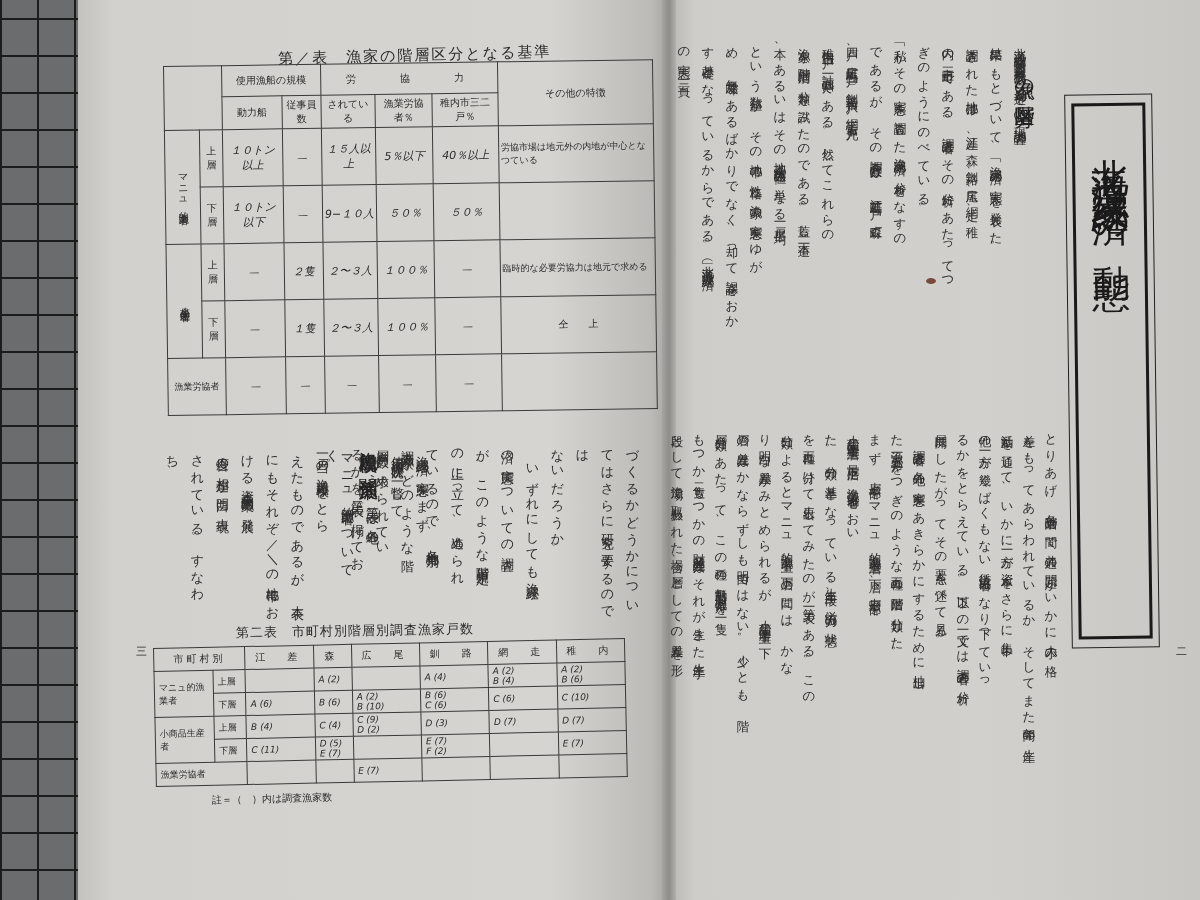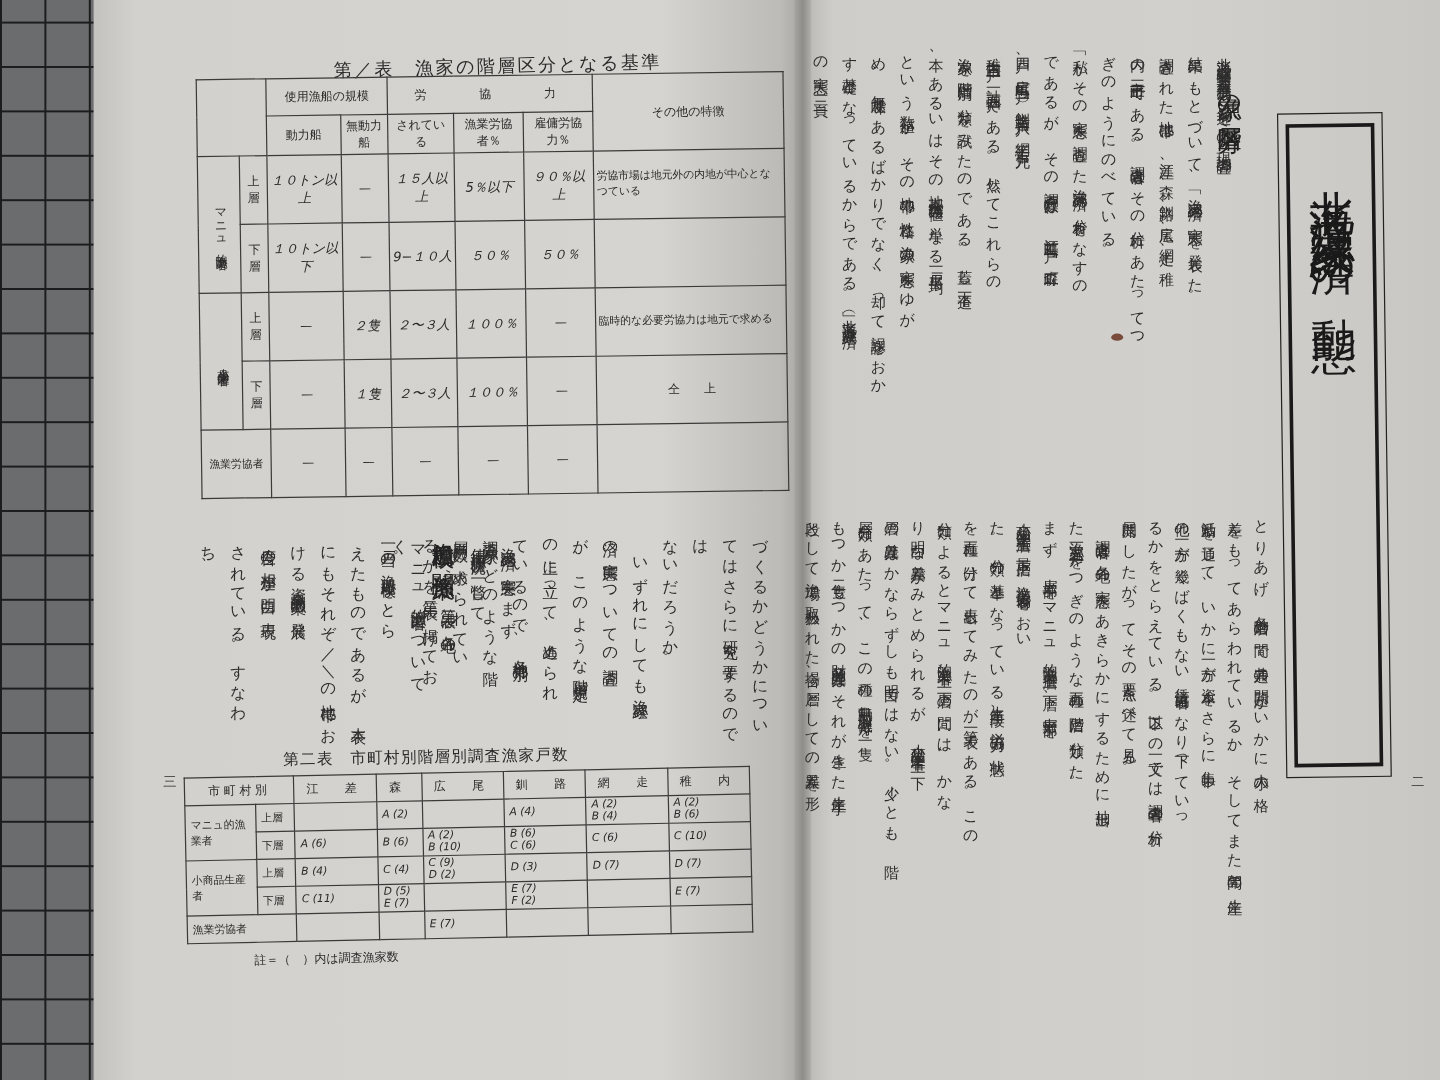--- a/index.html
+++ b/index.html
@@ -57,33 +57,33 @@
 <table class="t1">
   <tbody>
       <tr>
     <td colspan="2" rowspan="2"></td>
     <td colspan="2">使用漁船の規模</td>
     <td colspan="3" style="letter-spacing:8px;">労　　協　　力</td>
     <td rowspan="2">その他の特徴</td>
   </tr>
   <tr>
     <td>動力船</td>
-    <td>無動力船</td>
+    <td>従事員数</td>
     <td>されている</td>
     <td>漁業労協者％</td>
-    <td>雇傭労協力％</td>
+    <td>稚内市三二戸％</td>
   </tr>
   <tr class="r">
     <td rowspan="2" class="vert">マニュ的漁業者</td>
     <td class="tall">上層</td>
     <td class="hand">１０トン以上</td>
     <td>—</td>
     <td class="hand">１５人以上</td>
     <td class="hand">5％以下</td>
-    <td class="hand">９０％以上</td>
+    <td class="hand">40％以上</td>
     <td class="note">労協市場は地元外の内地が中心となつている</td>
   </tr>
   <tr>
     <td class="tall">下層</td>
     <td class="hand">１０トン以下</td>
     <td>—</td>
     <td class="hand">9−１０人</td>
     <td class="hand">５０％</td>
     <td class="hand">５０％</td>
     <td class="note"></td>

